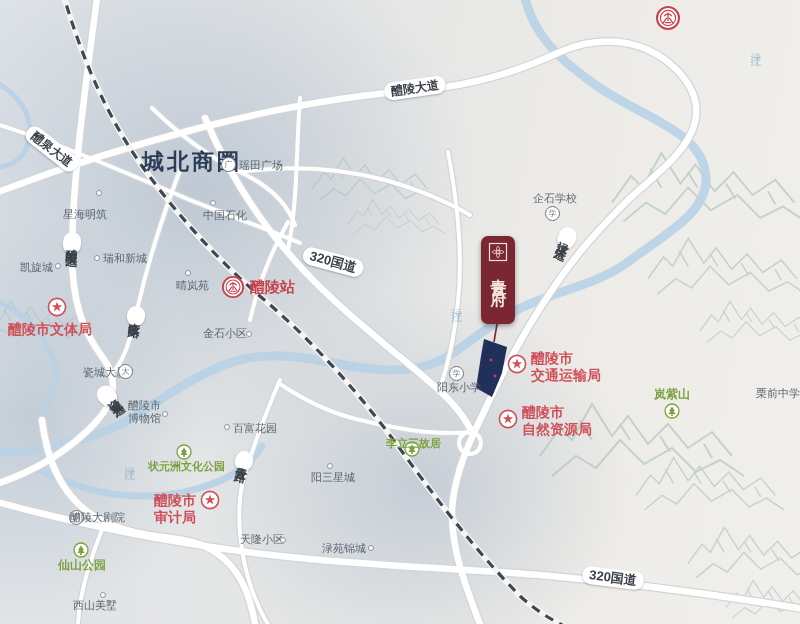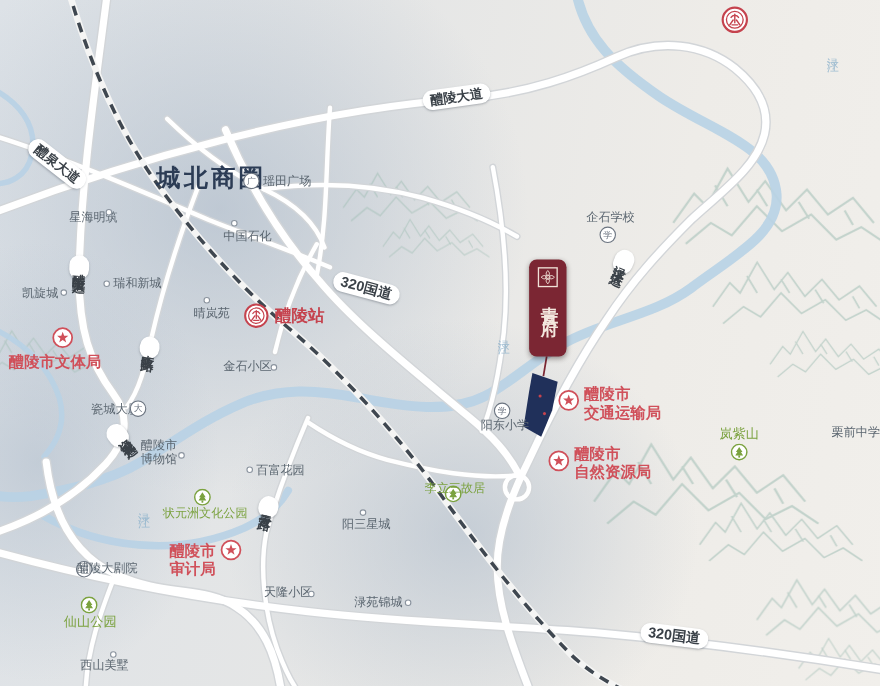--- a/index.html
+++ b/index.html
@@ -19,21 +19,21 @@
   .pill{
     position:absolute;background:#fff;color:#3a4148;font-weight:bold;font-size:12px;
     padding:2px 7px;border-radius:10px;box-shadow:0 1px 2px rgba(60,70,80,.35);
     transform-origin:center;white-space:nowrap;line-height:14px;
   }
   .pill.v{writing-mode:vertical-rl;padding:7px 2px;letter-spacing:2px;}
   .pill.big{font-size:13px;}
   .zone{position:absolute;font-weight:bold;font-size:22px;color:#2c3c55;letter-spacing:3px;white-space:nowrap;}
   .stn{position:absolute;color:#c5434e;font-weight:bold;white-space:nowrap;}
   .gov{position:absolute;color:#d0505a;font-weight:bold;font-size:14px;line-height:17px;white-space:nowrap;}
-  .green{position:absolute;color:#7ba23f;font-weight:normal;font-size:11px;white-space:nowrap;}
+  .green{position:absolute;color:#7ba23f;font-weight:bold;font-size:11px;white-space:nowrap;}
   .poi{position:absolute;color:#5b6670;font-size:11px;line-height:13px;white-space:nowrap;}
   .dot{position:absolute;width:6px;height:6px;border:1px solid #8a939e;border-radius:50%;background:#fff;box-sizing:border-box;}
   .gicon{position:absolute;width:15px;height:15px;border:1px solid #6b7480;border-radius:50%;background:#fff;
          color:#6b7480;font-size:8px;line-height:13px;text-align:center;box-sizing:border-box;}
   .badge{position:absolute;}
   .riverlbl{position:absolute;writing-mode:vertical-rl;color:#8fb3cc;font-size:11px;letter-spacing:3px;opacity:.8;white-space:nowrap;}
   #project-card{
     position:absolute;left:481px;top:236px;width:34px;height:88px;background:#7b2633;border-radius:7px;
     box-shadow:0 2px 5px rgba(30,20,20,.4);display:flex;flex-direction:column;align-items:center;padding-top:6px;box-sizing:border-box;
   }
@@ -242,21 +242,21 @@
 
   <div class="poi" style="left:533px;top:192px;">企石学校</div>
   <div class="gicon" style="left:545px;top:206px;">学</div>
   <div class="gicon" style="left:449px;top:366px;">学</div>
   <div class="poi" style="left:437px;top:381px;">阳东小学</div>
   <div class="poi" style="left:756px;top:387px;">栗前中学</div>
 
   <div class="gicon" style="left:221px;top:157px;">广</div>
   <div class="poi" style="left:239px;top:159px;">瑶田广场</div>
 
-  <div class="poi" style="left:63px;top:192px;text-align:right;">星海明筑</div>
+  <div class="poi" style="left:63px;top:208px;text-align:right;">星海明筑</div>
   <div class="dot" style="left:96px;top:190px;"></div>
 
   <div class="dot" style="left:210px;top:200px;"></div>
   <div class="poi" style="left:203px;top:209px;">中国石化</div>
 
   <div class="poi" style="left:20px;top:261px;">凯旋城</div>
   <div class="dot" style="left:55px;top:263px;"></div>
 
   <div class="dot" style="left:94px;top:255px;"></div>
   <div class="poi" style="left:103px;top:252px;">瑞和新城</div>

